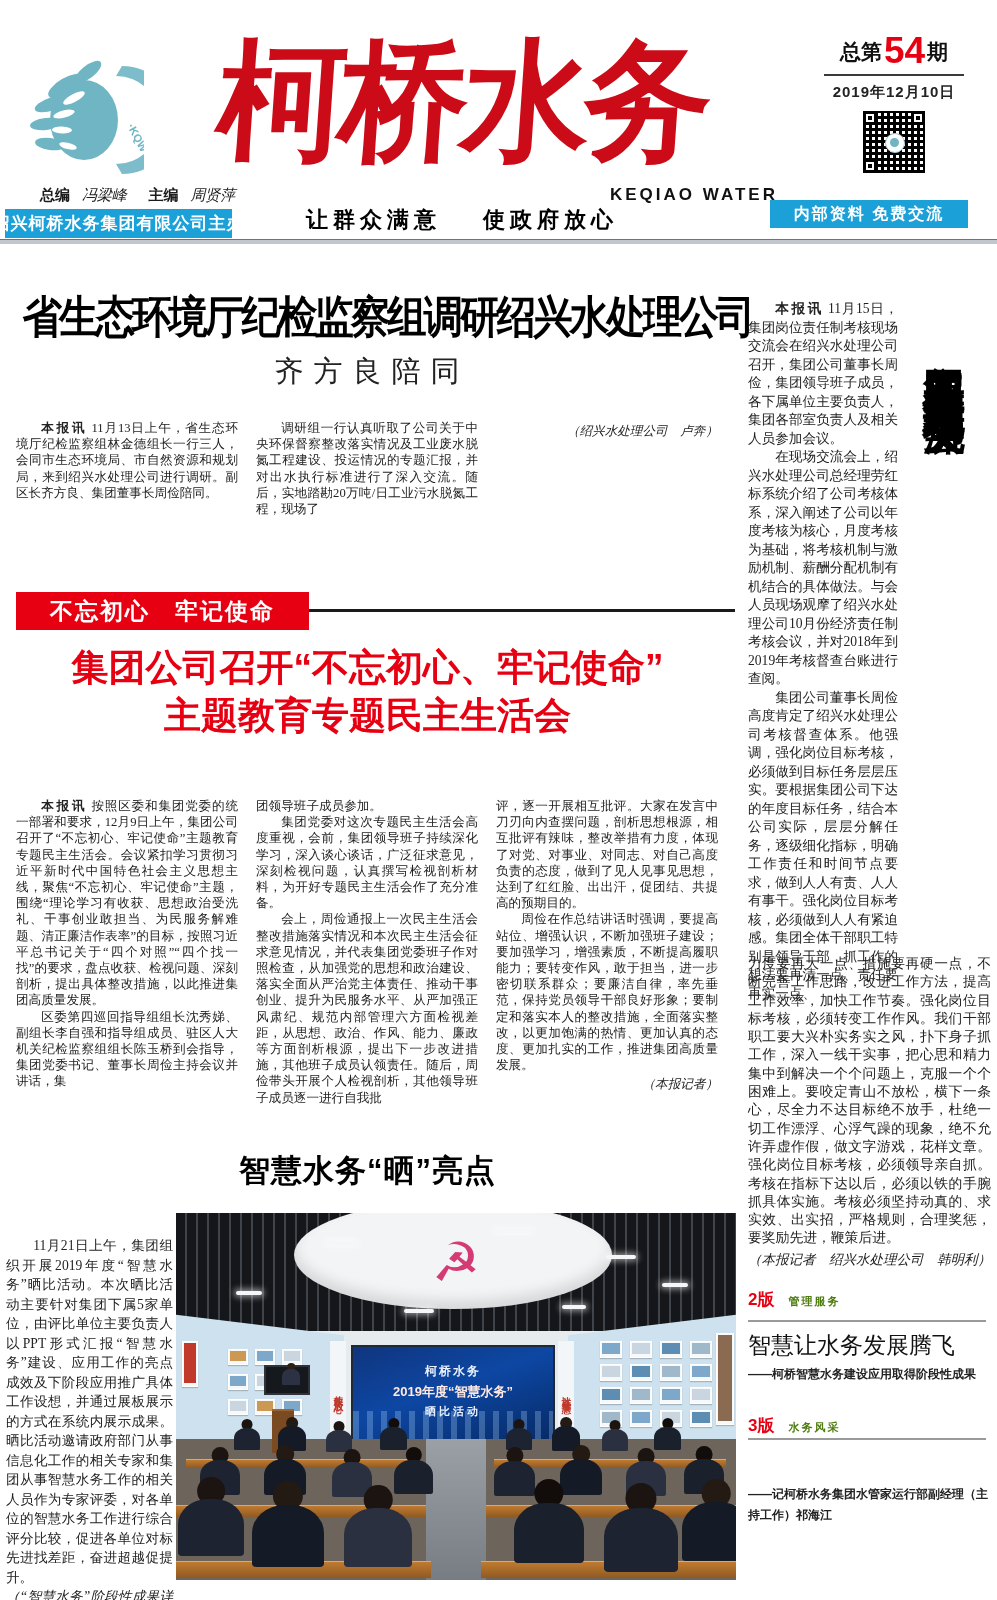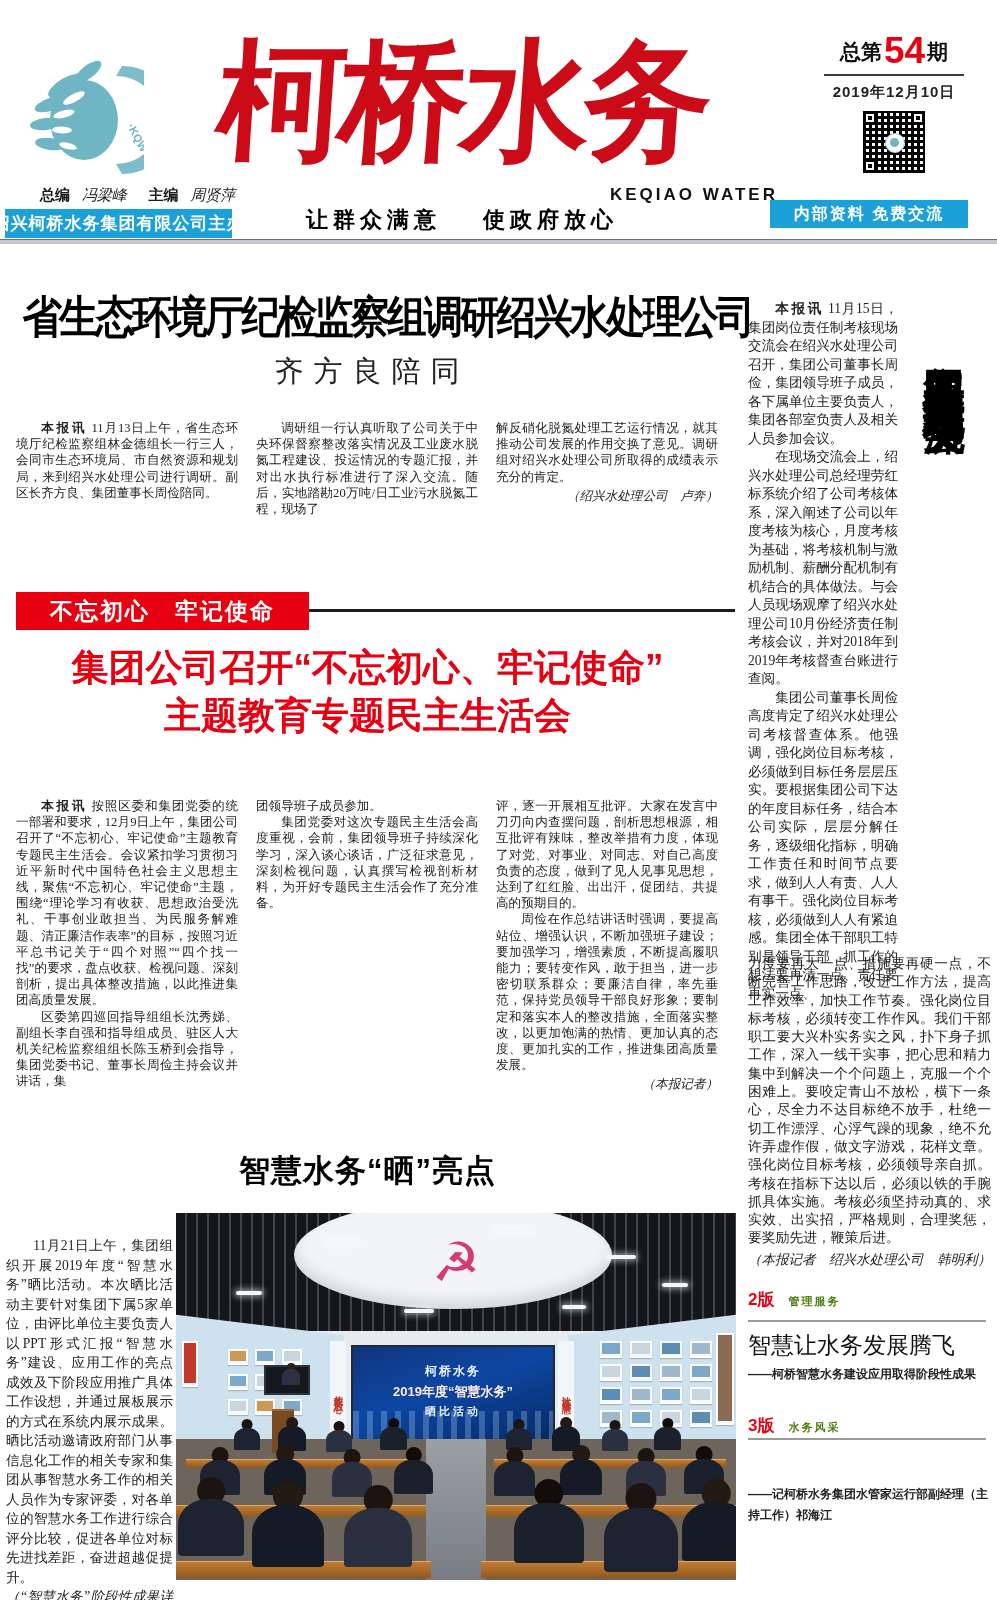--- a/index.html
+++ b/index.html
@@ -184,40 +184,40 @@
   <div class="abs a1-subhead">齐方良陪同</div>
   <div class="abs cols a1-cols">
     <div class="col">
       <p class="para"><span class="lead-label">本报讯</span>
         <span>11月13日上午，省生态环境厅纪检监察组林金德组长一行三人，会同市生态环境局、市自然资源和规划局，来到绍兴水处理公司进行调研。副区长齐方良、集团董事长周俭陪同。</span></p>
     </div>
     <div class="col">
       <p class="para noindent" style="text-indent:2em">调研组一行认真听取了公司关于中央环保督察整改落实情况及工业废水脱氮工程建设、投运情况的专题汇报，并对出水执行标准进行了深入交流。随后，实地踏勘20万吨/日工业污水脱氮工程，现场了</p>
     </div>
     <div class="col">
-      <p class="para noindent">解反硝化脱氮处理工艺运行情况，就其推动公司发展的作用交换了意见。调研组对绍兴水处理公司所取得的成绩表示充分的肯定。</p>
       <p class="byline">（绍兴水处理公司　卢奔）</p>
     </div>
   </div>
 
   <div class="abs banner-box">不忘初心　牢记使命</div>
   <div class="abs banner-line"></div>
 
   <div class="abs a2-h1">集团公司召开“不忘初心、牢记使命”</div>
   <div class="abs a2-h1 a2-h2">主题教育专题民主生活会</div>
 
   <div class="abs cols a2-cols">
     <div class="col">
       <p class="para"><span class="lead-label">本报讯</span>
         <span>按照区委和集团党委的统一部署和要求，12月9日上午，集团公司召开了“不忘初心、牢记使命”主题教育专题民主生活会。会议紧扣学习贯彻习近平新时代中国特色社会主义思想主线，聚焦“不忘初心、牢记使命”主题，围绕“理论学习有收获、思想政治受洗礼、干事创业敢担当、为民服务解难题、清正廉洁作表率”的目标，按照习近平总书记关于“四个对照”“四个找一找”的要求，盘点收获、检视问题、深刻剖析，提出具体整改措施，以此推进集团高质量发展。</span></p>
       <p class="para">区委第四巡回指导组组长沈秀娣、副组长李自强和指导组成员、驻区人大机关纪检监察组组长陈玉桥到会指导，集团党委书记、董事长周俭主持会议并讲话，集</p>
     </div>
     <div class="col">
       <p class="para noindent">团领导班子成员参加。</p>
       <p class="para">集团党委对这次专题民主生活会高度重视，会前，集团领导班子持续深化学习，深入谈心谈话，广泛征求意见，深刻检视问题，认真撰写检视剖析材料，为开好专题民主生活会作了充分准备。</p>
+      <p class="para">会上，周俭通报上一次民主生活会整改措施落实情况和本次民主生活会征求意见情况，并代表集团党委班子作对照检查，从加强党的思想和政治建设、落实全面从严治党主体责任、推动干事创业、提升为民服务水平、从严加强正风肃纪、规范内部管理六方面检视差距，从思想、政治、作风、能力、廉政等方面剖析根源，提出下一步改进措施，其他班子成员认领责任。随后，周俭带头开展个人检视剖析，其他领导班子成员逐一进行自我批</p>
     </div>
     <div class="col">
       <p class="para noindent">评，逐一开展相互批评。大家在发言中刀刃向内查摆问题，剖析思想根源，相互批评有辣味，整改举措有力度，体现了对党、对事业、对同志、对自己高度负责的态度，做到了见人见事见思想，达到了红红脸、出出汗，促团结、共提高的预期目的。</p>
       <p class="para">周俭在作总结讲话时强调，要提高站位、增强认识，不断加强班子建设；要加强学习，增强素质，不断提高履职能力；要转变作风，敢于担当，进一步密切联系群众；要廉洁自律，率先垂范，保持党员领导干部良好形象；要制定和落实本人的整改措施，全面落实整改，以更加饱满的热情、更加认真的态度、更加扎实的工作，推进集团高质量发展。</p>
       <p class="byline">（本报记者）</p>
     </div>
   </div>
 
   <div class="abs a3-headline">智慧水务“晒”亮点</div>
 

